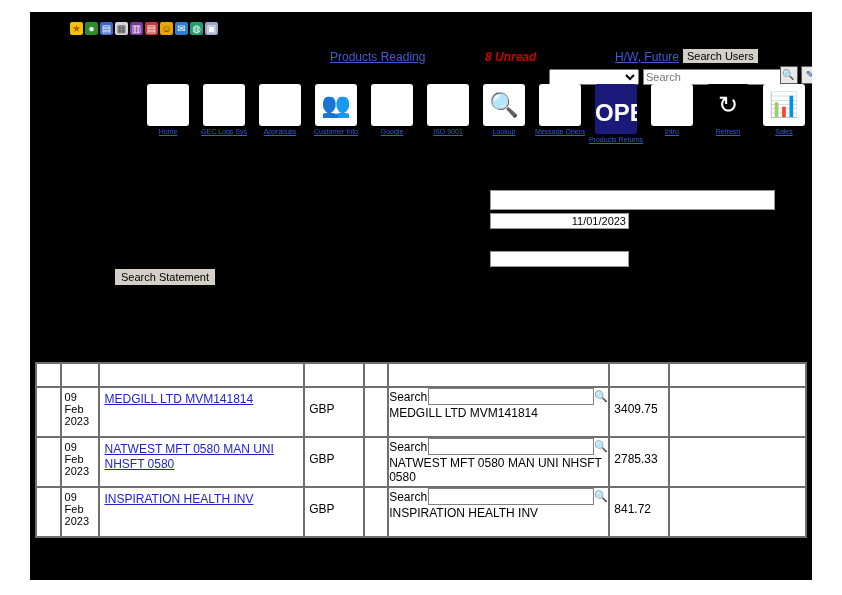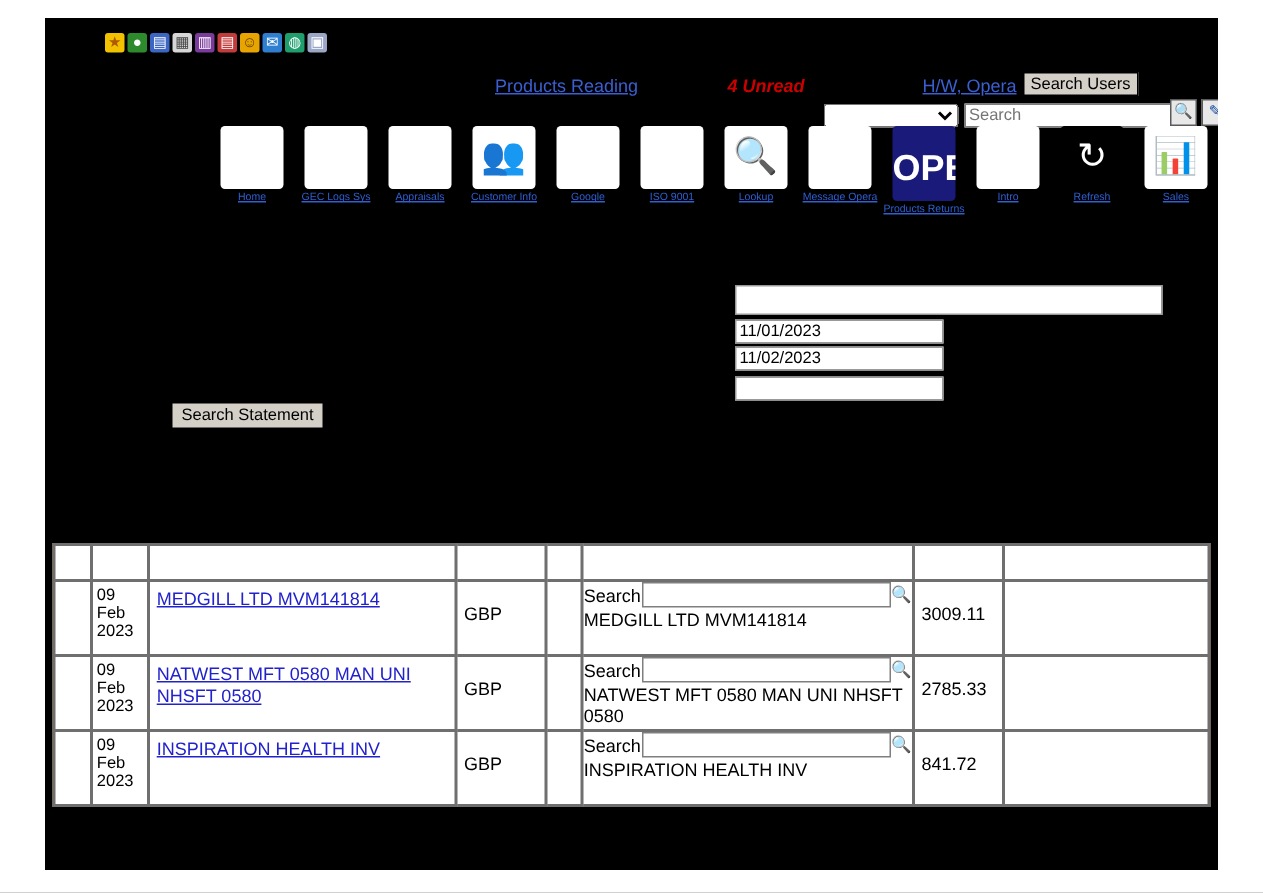--- a/index.html
+++ b/index.html
@@ -198,20 +198,21 @@
     position: absolute;
     left: 460px;
     top: 201px;
     width: 133px;
     height: 14px;
     background: #ffffff;
     border: 1px solid #999;
     font-size: 11px;
     color: #000;
     padding: 0 2px;
+    text-align: right;
   }
   .filter-date2 {
     position: absolute;
     left: 460px;
     top: 219px;
     width: 133px;
     height: 14px;
     background: #ffffff;
     border: 1px solid #999;
     font-size: 11px;
@@ -344,22 +345,22 @@
         <span class="mini m4">▦</span>
         <span class="mini m5">▥</span>
         <span class="mini m6">▤</span>
         <span class="mini m7">☺</span>
         <span class="mini m8">✉</span>
         <span class="mini m9">◍</span>
         <span class="mini m10">▣</span>
       </div>
 
       <a class="link-reading" href="#">Products Reading</a>
-      <div class="unread">4 Unread</div>
-      <a class="hw-future" href="#">H/W, Opera</a>
+      <div class="unread">8 Unread</div>
+      <a class="hw-future" href="#">H/W, Future</a>
       <button class="active-users">Search Users</button>
 
       <select class="top-select">
         <option></option>
       </select>
       <input class="top-search" type="text" placeholder="Search" style="">
 
       <div class="tr-icons">
         <span class="tr-icon i1">🔍</span>
         <span class="tr-icon i2">✎</span>
@@ -414,21 +415,20 @@
       </div>
       <div class="tool">
         <span class="glyph g-stats">📊</span>
         <div class="cap">Sales</div>
       </div>
 
     </div>
 
     <input class="filter-wide" type="text" value="" style="">
     <input class="filter-date1" type="text" value="11/01/2023" style="">
-    <input class="filter-date2" type="text" value="11/02/2023" style="">
     <input class="filter-small" type="text" value="" style="">
     <button class="search-statement">Search Statement</button>
 
     <div class="table-wrap">
       <table class="results">
         <colgroup>
           <col class="c-sel">
             <col class="c-date">
             <col class="c-desc">
             <col class="c-cur">
@@ -463,21 +463,21 @@
           <td></td>
           <td class="searchcell">
             <div class="row1">
               <span class="lbl">Search</span>
               <input class="sbox" type="text" value="" style="">
               <span class="mag">🔍</span>
             </div>
             <div class="sub">MEDGILL LTD MVM141814</div>
           </td>
           <td>
-            <div class="amt">3009.11</div>
+            <div class="amt">3409.75</div>
           </td>
           <td class="lastcell"></td>
         </tr>
 
         <tr class="row-tall">
           <td></td>
           <td>
             <div class="date">09 Feb 2023</div>
           </td>
           <td>

